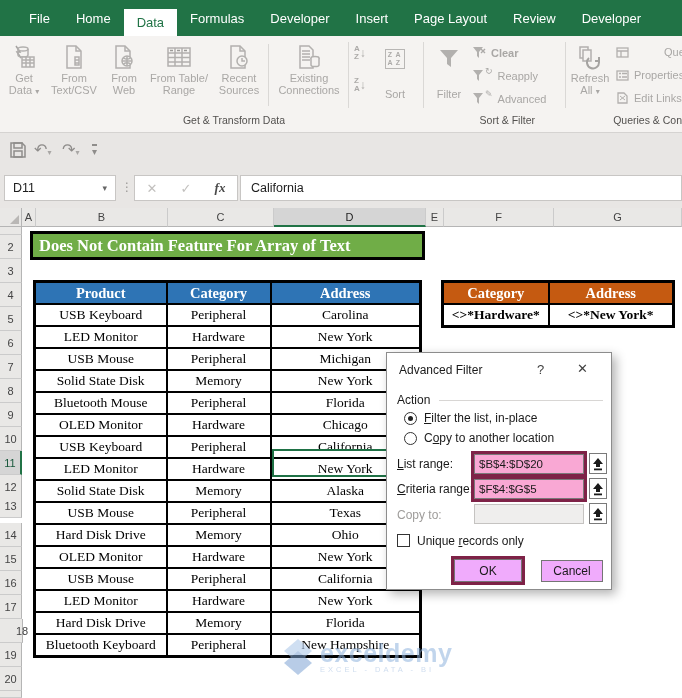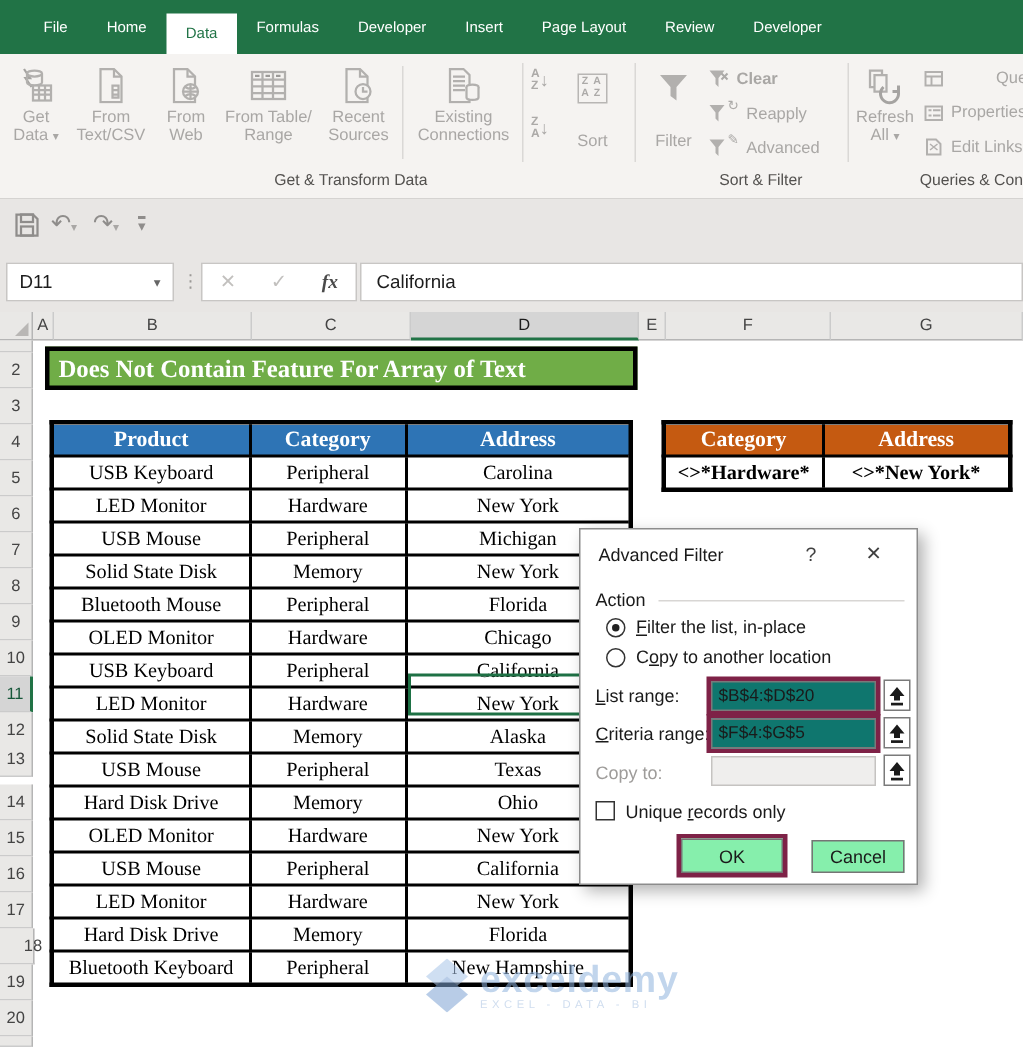--- a/index.html
+++ b/index.html
@@ -3,21 +3,21 @@
 <meta charset="utf-8">
 <style>
   html,body{margin:0;padding:0;background:#fff;}
   .screen{position:relative;width:682px;height:698px;overflow:hidden;
     font-family:"Liberation Sans","DejaVu Sans",sans-serif;background:#fff;}
   .abs{position:absolute;}
   .u{text-decoration:underline;}
 
   
   .tabbar{left:0;top:0;width:682px;height:36px;background:#217346;display:flex;align-items:stretch;padding-left:16px;box-sizing:border-box;}
-  .tab{color:#fff;font-size:10px;padding:0 13px;display:flex;align-items:center;white-space:nowrap;}
+  .tab{color:#fff;font-size:13px;padding:0 13px;display:flex;align-items:center;white-space:nowrap;}
   .tab.active{background:#fff;color:#217346;align-self:flex-end;height:27px;}
 
   
   .ribbon{left:0;top:36px;width:682px;height:97px;background:#F5F3F1;border-bottom:1px solid #D5D3D1;box-sizing:border-box;}
   .rbig{position:absolute;display:flex;flex-direction:column;align-items:center;color:#A9A7A5;font-size:11px;line-height:12px;text-align:center;}
   .rbig .ric{height:30px;display:flex;align-items:center;justify-content:center;}
   .rsmall{position:absolute;display:flex;align-items:center;gap:5px;color:#A9A7A5;font-size:11px;white-space:nowrap;}
   .rsep{position:absolute;width:1px;background:#DAD8D6;}
   .rgl{position:absolute;top:114px;font-size:10.5px;color:#53514F;text-align:right;white-space:nowrap;overflow:hidden;}
   .caret{font-size:8px;color:#A9A7A5;}
@@ -67,24 +67,24 @@
   
   .dlg{left:386px;top:352px;width:226px;height:238px;background:#fff;border:1px solid #8C8C8C;box-sizing:border-box;z-index:10;
        box-shadow:4px 4px 10px rgba(0,0,0,.3);font-size:12px;color:#1a1a1a;}
   .dlg *{box-sizing:border-box;}
   .dl{position:absolute;white-space:nowrap;}
   .hr{position:absolute;height:1px;background:#D8D6D4;}
   .radio{position:absolute;width:13px;height:13px;border:1px solid #333;border-radius:50%;background:#fff;}
   .radio.on:after{content:"";position:absolute;left:3px;top:3px;width:5px;height:5px;border-radius:50%;background:#222;}
   .chk{position:absolute;width:13px;height:13px;border:1px solid #333;background:#fff;}
   .mar{position:absolute;border:3px solid #7E2247;}
-  .inp{position:absolute;background:#0f766e;border:1px solid #7A7A7A;font-size:11.5px;display:flex;align-items:center;padding-left:4px;color:#1a1a1a;}
+  .inp{position:absolute;background:#f9a8d4;border:1px solid #7A7A7A;font-size:11.5px;display:flex;align-items:center;padding-left:4px;color:#1a1a1a;}
   .inp.off{background:#EFEEED;border-color:#C5C3C1;}
   .rngbtn{position:absolute;width:18px;height:21px;background:#fff;border:1px solid #7A7A7A;display:flex;align-items:center;justify-content:center;}
-  .btn{position:absolute;background:#86efac;border:1px solid #757575;display:flex;align-items:center;justify-content:center;font-size:12px;color:#1a1a1a;}
+  .btn{position:absolute;background:#f0abfc;border:1px solid #757575;display:flex;align-items:center;justify-content:center;font-size:12px;color:#1a1a1a;}
 </style>
 </head>
 <body>
 
 <div class="screen">
 
   <div class="abs tabbar">
     <span class="tab">File</span>
     <span class="tab">Home</span>
     <span class="tab active">Data</span>

